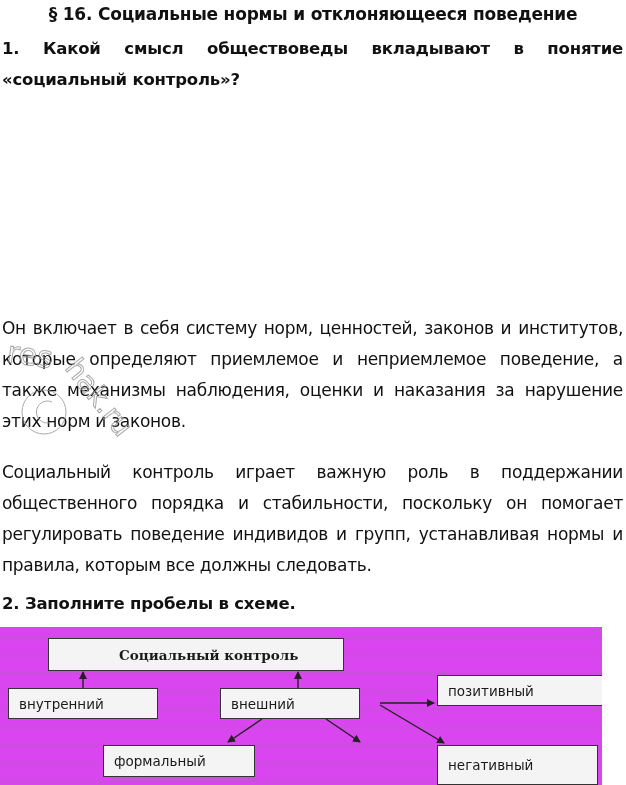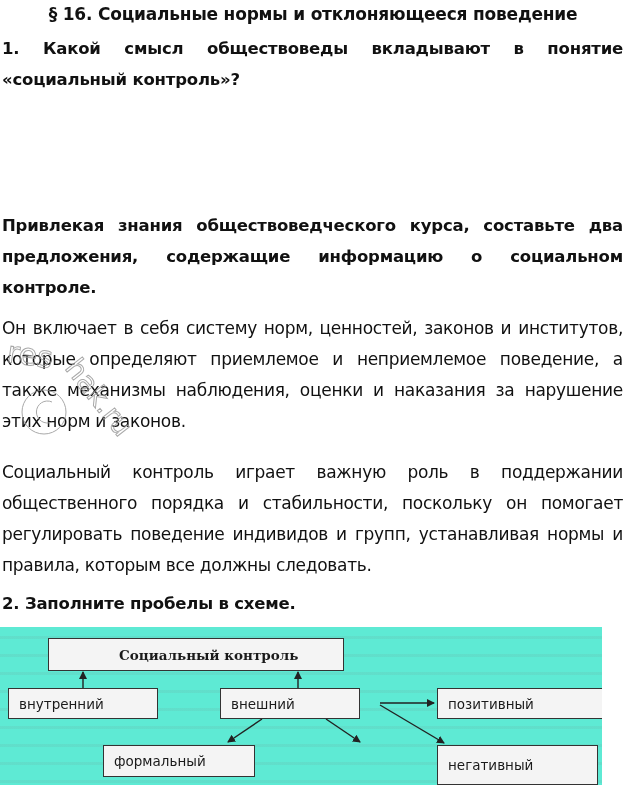--- a/index.html
+++ b/index.html
@@ -59,21 +59,21 @@
       pointer-events: none;
     }
 
     
     .diagram {
       position: absolute;
       left: 0;
       top: 627px;
       width: 602px;
       height: 158px;
-      background: #5eead4;
+      background: #d946ef;
       overflow: hidden;
     }
     .scan-noise {
       position: absolute;
       left: 0; top: 0;
       width: 602px; height: 158px;
       background:
         repeating-linear-gradient(180deg, rgba(0,0,0,0) 0px, rgba(0,0,0,0) 9px, rgba(120,120,120,0.10) 9px, rgba(120,120,120,0.10) 12px, rgba(0,0,0,0) 12px, rgba(0,0,0,0) 18px);
     }
     .box {
@@ -102,21 +102,20 @@
 </head>
 <body>
 
 <div class="page">
 
   <div class="title">§ 16. Социальные нормы и отклоняющееся поведение</div>
 
   <div class="block bold q1">1. Какой смысл обществоведы вкладывают в понятие «социальный контроль»?</div>
 
 
-  <div class="block bold q1b">Привлекая знания обществоведческого курса, составьте два предложения, содержащие информацию о социальном контроле.</div>
 
   <div class="block a2">Он включает в себя систему норм, ценностей, законов и институтов, которые определяют приемлемое и неприемлемое поведение, а также механизмы наблюдения, оценки и наказания за нарушение этих норм и законов.</div>
 
   <div class="block a3">Социальный контроль играет важную роль в поддержании общественного порядка и стабильности, поскольку он помогает регулировать поведение индивидов и групп, устанавливая нормы и правила, которым все должны следовать.</div>
 
   <div class="block bold q2">2. Заполните пробелы в схеме.</div>
 
   <svg class="watermark" viewBox="0 0 160 110" xmlns="http://www.w3.org/2000/svg">
     <g fill="none" stroke="#9a9a9a" stroke-width="1" opacity="0.85">
       <text x="4" y="22" font-family="DejaVu Sans, sans-serif" font-size="30" transform="rotate(8 4 22)">res</text>
@@ -150,21 +149,21 @@
         <line x1="380" y1="78" x2="444" y2="116" marker-end="url(#ah)"></line>
       </g>
     </svg>
 
     <div class="box top" style="left:48px; top:11px; width:296px; height:33px;">Социальный контроль</div>
 
     <div class="box" style="left:8px; top:61px; width:150px; height:31px;">внутренний</div>
 
     <div class="box" style="left:220px; top:61px; width:140px; height:31px;">внешний</div>
 
-    <div class="box" style="left:437px; top:61px; width:187px; height:31px;">позитивный</div>
+    <div class="box" style="left:437px; top:48px; width:187px; height:31px;">позитивный</div>
 
     <div class="box" style="left:103px; top:118px; width:152px; height:32px;">формальный</div>
 
 
     <div class="box" style="left:437px; top:118px; width:161px; height:40px;">негативный</div>
   </div>
 
 </div>
 
 </body></html>

